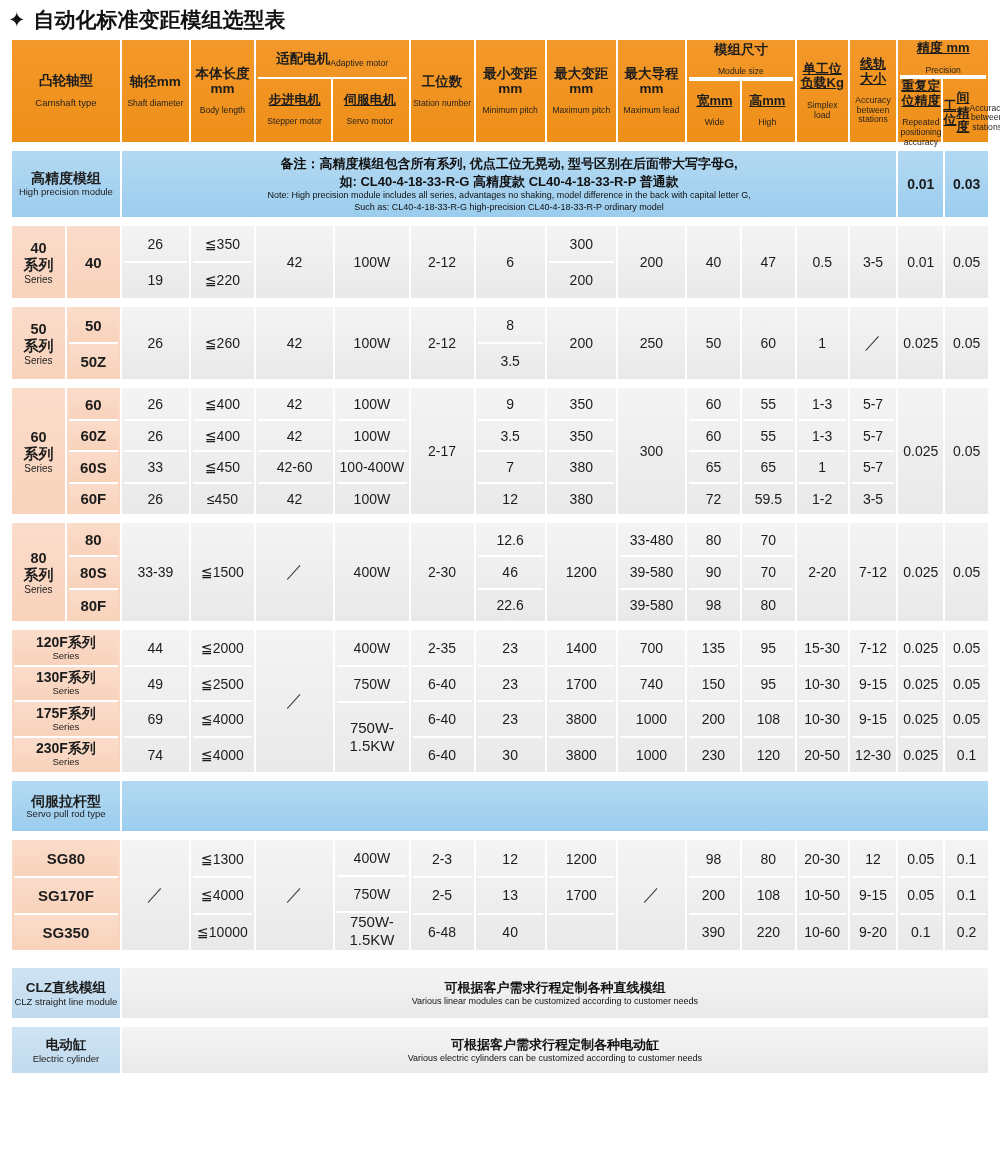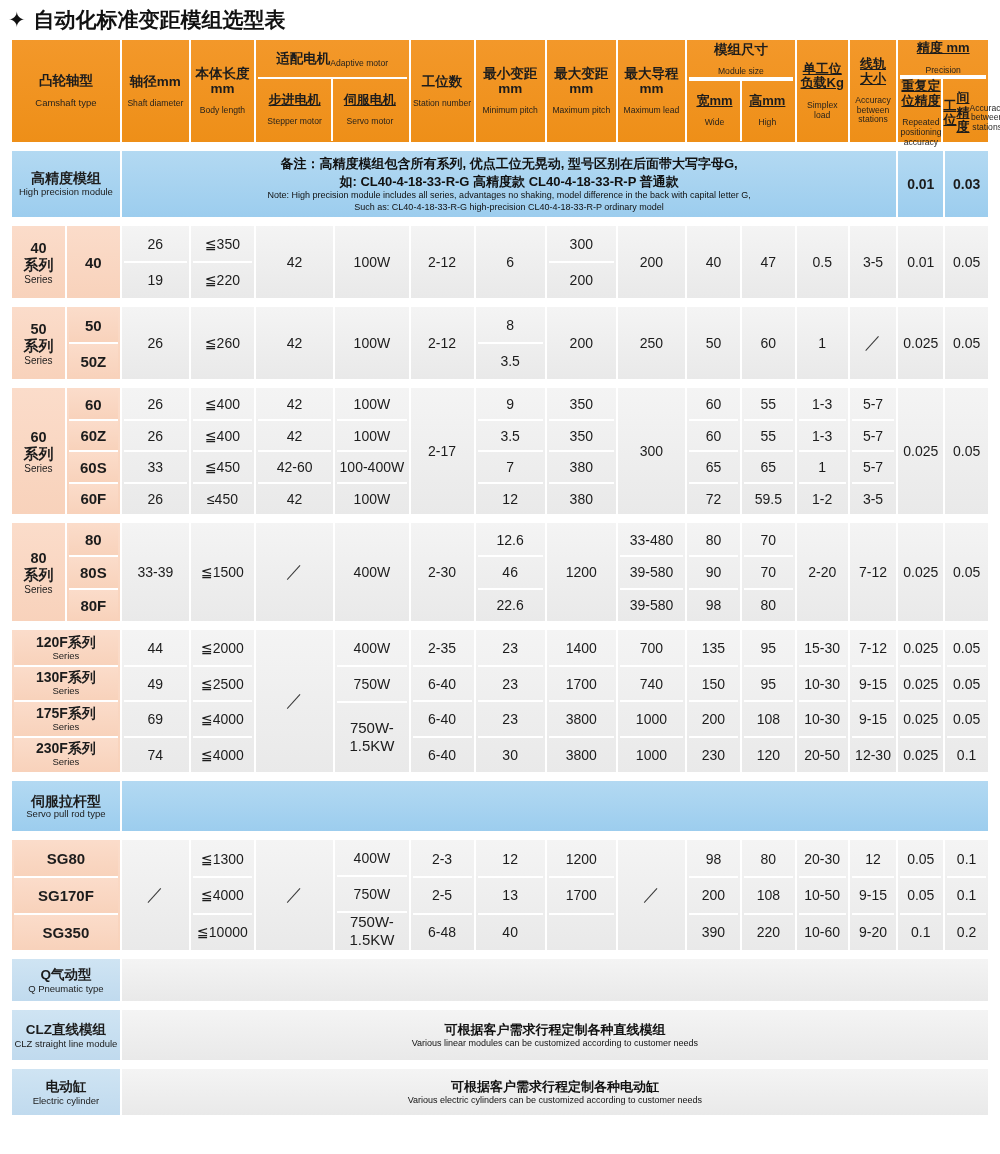--- a/index.html
+++ b/index.html
@@ -808,27 +808,20 @@
           <div>0.1</div>
           <div>0.2</div>
         </div>
       </td>
     </tr>
 
     <tr class="gap">
             <td colspan="16"></td>
           </tr>
 
-    <tr style="height:42px">
-      <td colspan="2" class="cust-lbl">
-        <span class="s-cn">Q气动型</span>
-        <span class="s-en">Q Pneumatic type</span>
-      </td>
-      <td colspan="14" class="cust-body"></td>
-    </tr>
 
     <tr class="gap">
             <td colspan="16"></td>
           </tr>
 
     <tr style="height:50px">
       <td colspan="2" class="cust-lbl">
         <span class="s-cn">CLZ直线模组</span>
         <span class="s-en">CLZ straight line module</span>
       </td>

